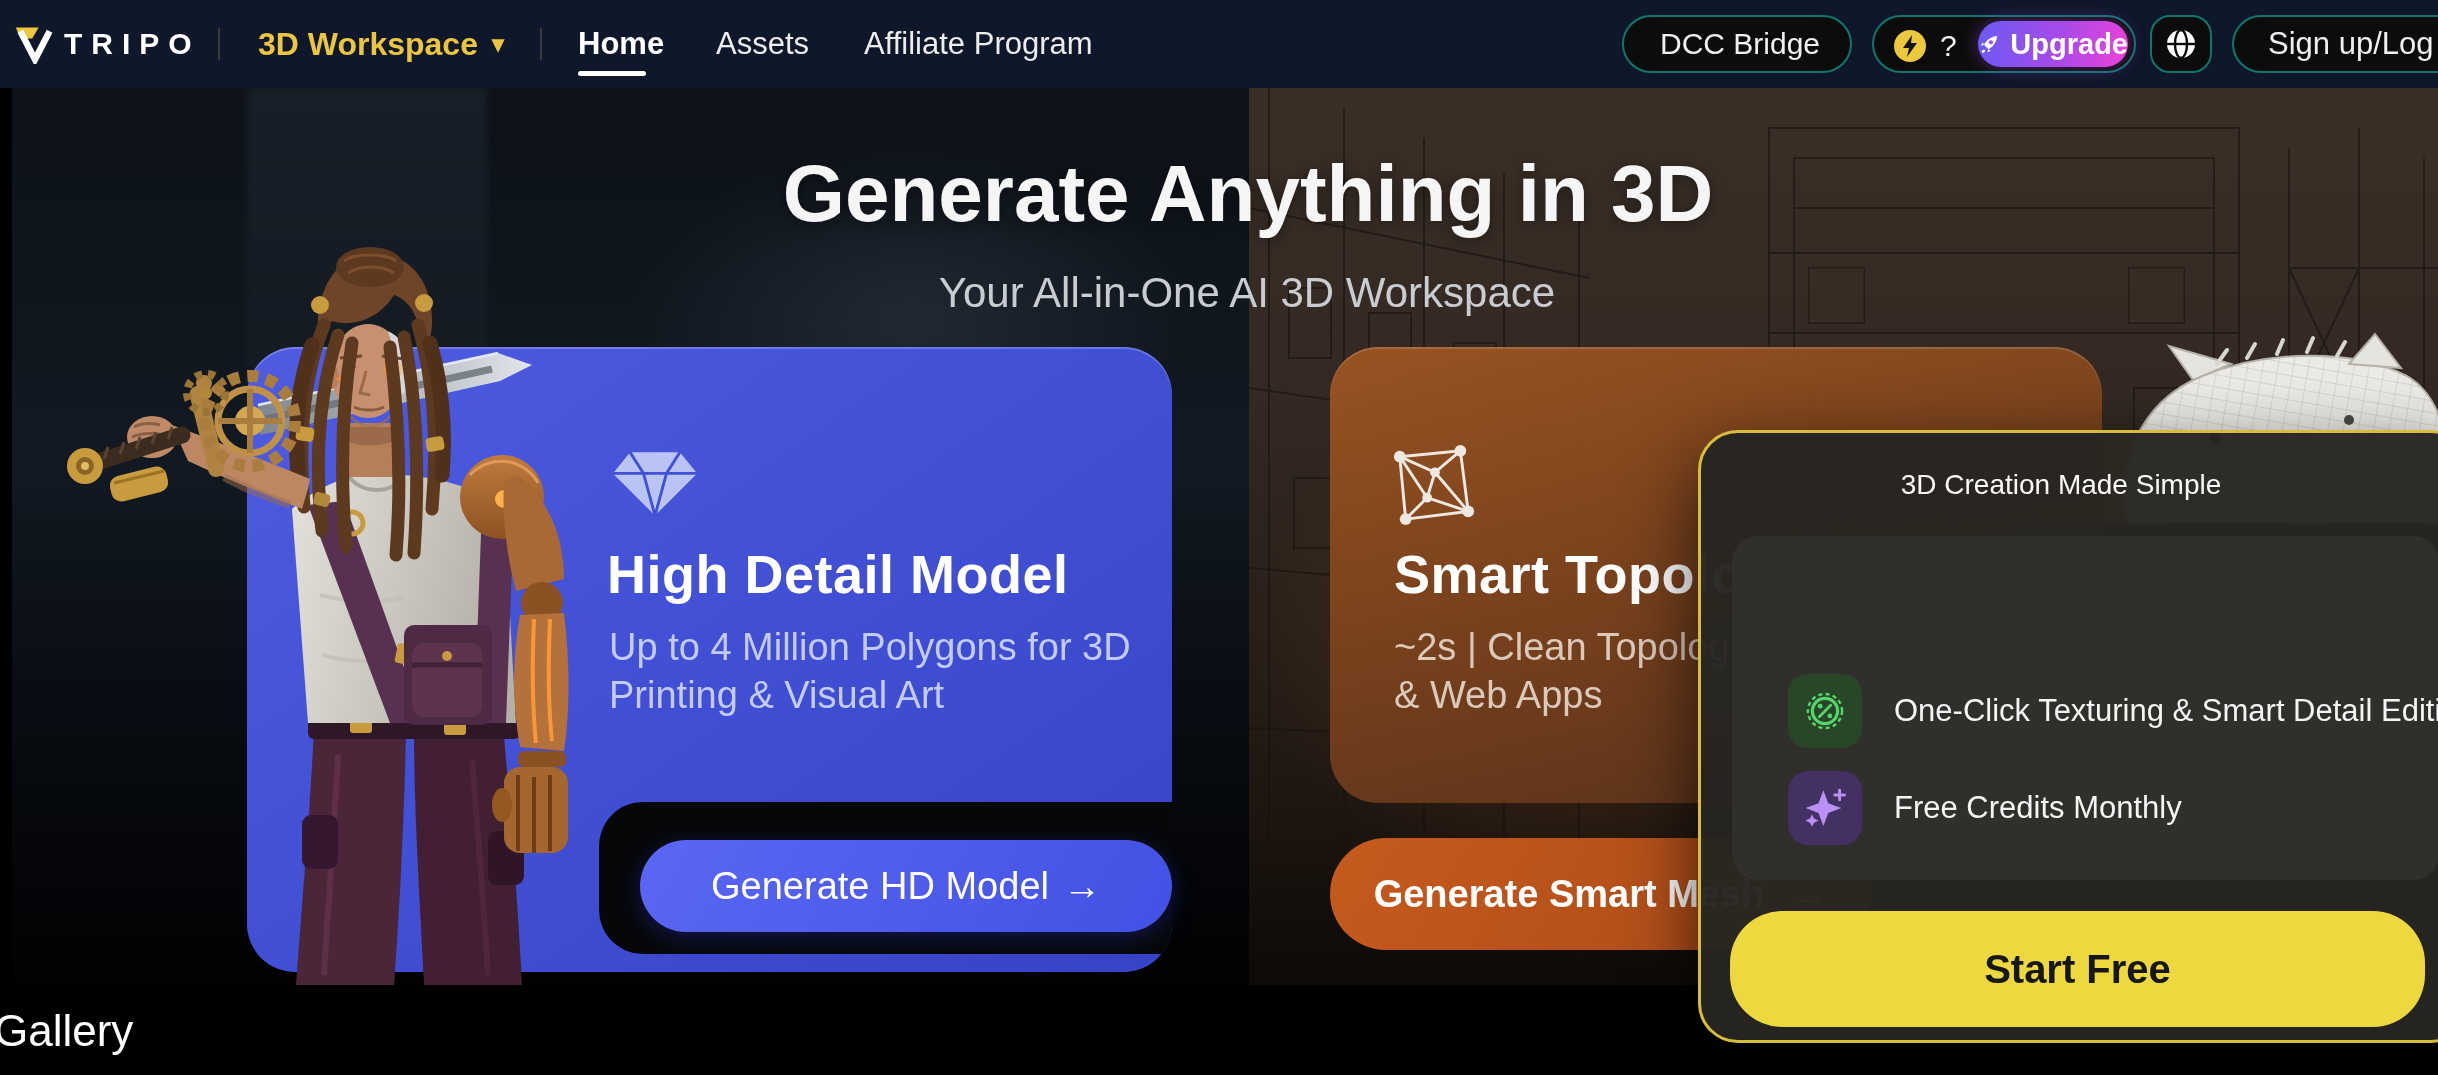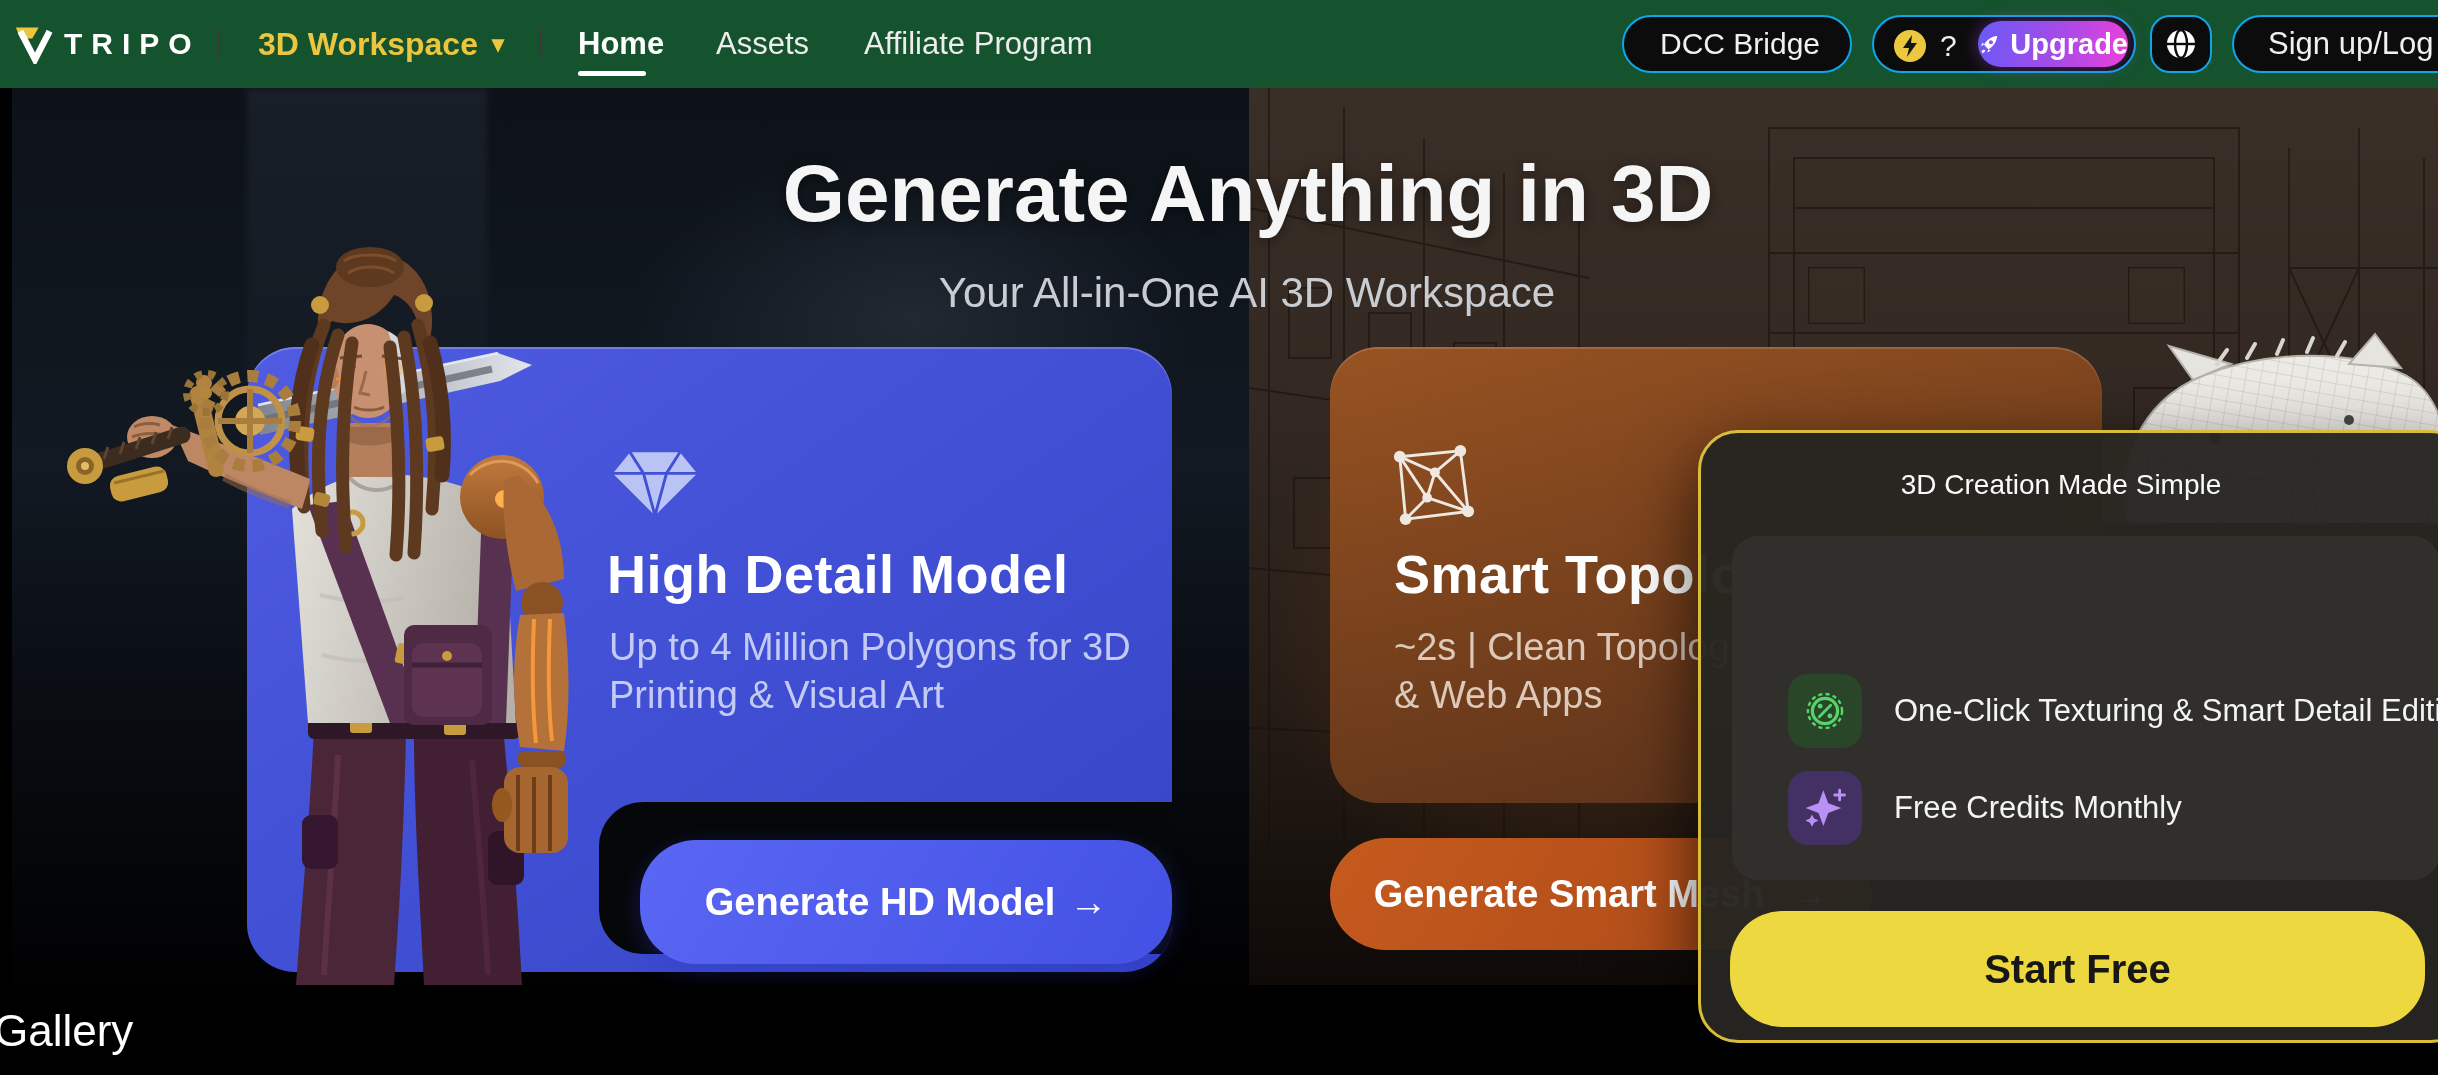--- a/index.html
+++ b/index.html
@@ -1,24 +1,24 @@
 <!DOCTYPE html>
 <html><head>
 <meta charset="utf-8">
 <style>
   html,body{margin:0;padding:0;background:#000;}
   #app{position:relative;width:2438px;height:1075px;background:#000;overflow:hidden;
        font-family:"Liberation Sans",sans-serif;color:#fff;}
   .abs{position:absolute;}
 
   
-  #nav{position:absolute;top:0;left:0;width:2438px;height:88px;background:#14532d;z-index:50;text-decoration:underline;}
+  #nav{position:absolute;top:0;left:0;width:2438px;height:88px;background:#0f172a;z-index:50;text-decoration:underline;}
   .nav-item{position:absolute;top:0;height:88px;display:flex;align-items:center;font-size:31px;color:#ededed;font-weight:500;white-space:nowrap;}
   .nav-divider{position:absolute;top:28px;width:2px;height:32px;background:#3a3a3a;}
-  .pill{position:absolute;top:15px;height:58px;border:2px solid #0ea5e9;border-radius:30px;background:#0c0c0c;display:flex;align-items:center;box-sizing:border-box;white-space:nowrap;}
+  .pill{position:absolute;top:15px;height:58px;border:2px solid #0f766e;border-radius:30px;background:#0c0c0c;display:flex;align-items:center;box-sizing:border-box;white-space:nowrap;}
   .pill-label{font-size:30px;color:#f0f0f0;}
   #home-underline{position:absolute;left:578px;top:71px;width:68px;height:5px;border-radius:3px;background:#fff;}
   #upgrade-btn{display:flex;align-items:center;justify-content:center;gap:10px;position:absolute;left:104px;top:4px;width:150px;height:46px;border-radius:23px;
       background:linear-gradient(100deg,#6a5af5 0%,#a84ae8 55%,#ec42d8 100%);box-shadow:0 0 18px rgba(168,74,232,.45);}
   #upgrade-btn span{font-size:29px;font-weight:600;color:#fff;}
 
   
   #hero{position:absolute;top:88px;left:0;width:2438px;height:897px;overflow:hidden;background:#be185d;margin-left:12px;}
   #bg-left{position:absolute;left:0;top:0;width:1237px;height:897px;
       background:linear-gradient(180deg,#0d1218 0%,#121922 42%,#080b10 72%,#010102 100%);}
@@ -34,23 +34,23 @@
   #hero-subtitle{position:absolute;left:0;top:180px;width:2438px;text-align:center;padding-left:32px;box-sizing:border-box;
       font-size:42px;line-height:50px;font-weight:400;color:#c9ccd1;z-index:9;}
 
   
   #card-hd{position:absolute;left:235px;top:259px;width:925px;height:625px;border-radius:48px;
       background:linear-gradient(145deg,#4f5ce2 0%,#4452d8 38%,#3644c6 100%);
       box-shadow:inset 0 2px 0 rgba(255,255,255,.22);overflow:hidden;z-index:6;}
   #card-hd-notch{position:absolute;left:352px;top:455px;width:640px;height:152px;border-radius:44px;background:#060708;}
   .card-heading{font-size:54px;font-weight:800;color:#fff;letter-spacing:.5px;white-space:nowrap;}
   .card-body{font-size:38px;line-height:48px;color:#c3cbf4;white-space:nowrap;}
-  #btn-hd{position:absolute;left:628px;top:752px;width:532px;height:124px;border-radius:56px;z-index:12;
+  #btn-hd{position:absolute;left:628px;top:752px;width:532px;height:92px;border-radius:56px;z-index:12;
       background:linear-gradient(120deg,#5a67f4,#4351e4);display:flex;align-items:center;justify-content:center;gap:14px;
-      font-size:38px;font-weight:700;color:#fff;box-shadow:0 6px 24px rgba(40,55,200,.35);}
+      font-size:38px;font-weight:400;color:#fff;box-shadow:0 6px 24px rgba(40,55,200,.35);}
 
   
   #card-smart{position:absolute;left:1318px;top:259px;width:772px;height:456px;border-radius:48px;
       background:linear-gradient(165deg,rgba(158,85,34,.95) 0%,rgba(124,67,29,.95) 45%,rgba(86,48,27,.95) 100%);
       box-shadow:inset 0 2px 0 rgba(255,255,255,.15);overflow:hidden;z-index:6;}
   #card-smart .card-body{color:#dcc9ba;}
   #btn-smart{position:absolute;left:1318px;top:750px;width:542px;height:112px;border-radius:56px;z-index:12;
       background:linear-gradient(120deg,#c65a1e,#a84917);display:flex;align-items:center;justify-content:center;gap:26px;
       font-size:38px;font-weight:600;color:#fff;}
 

